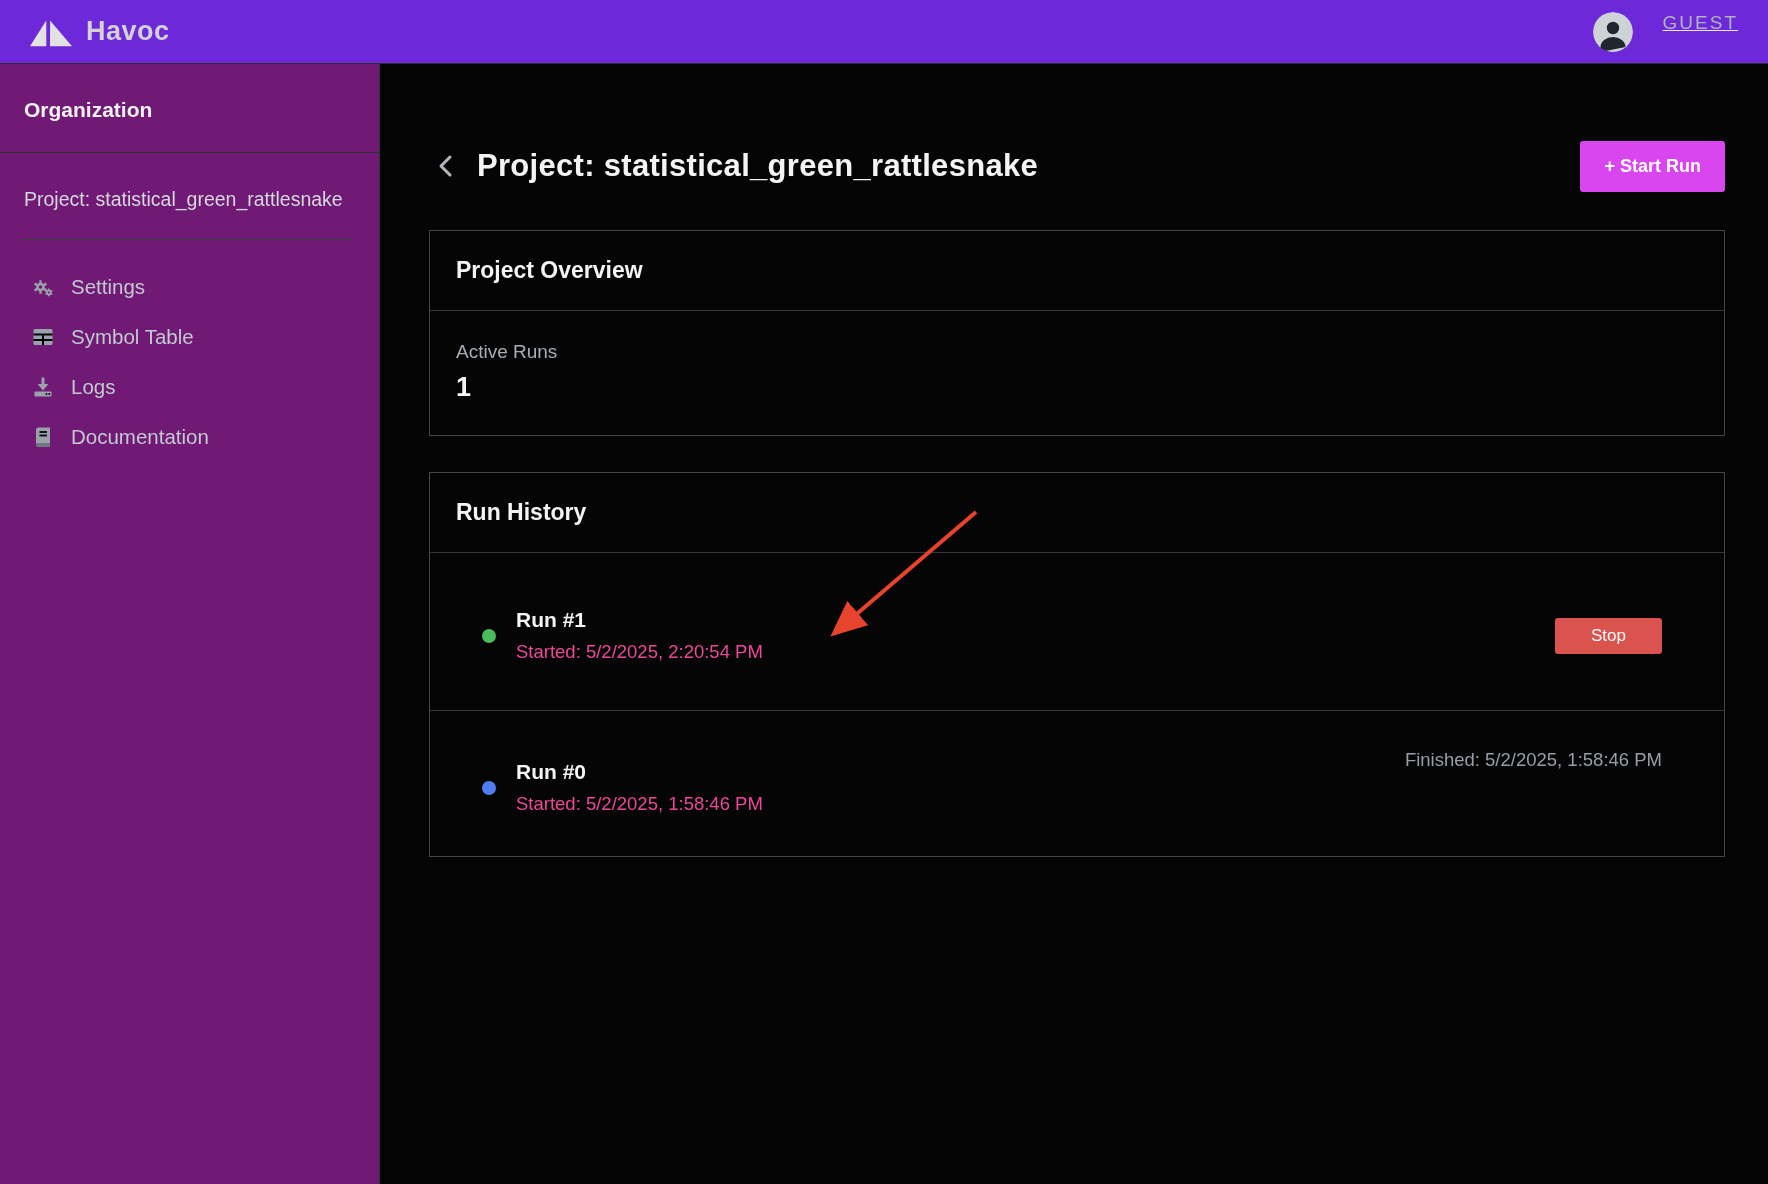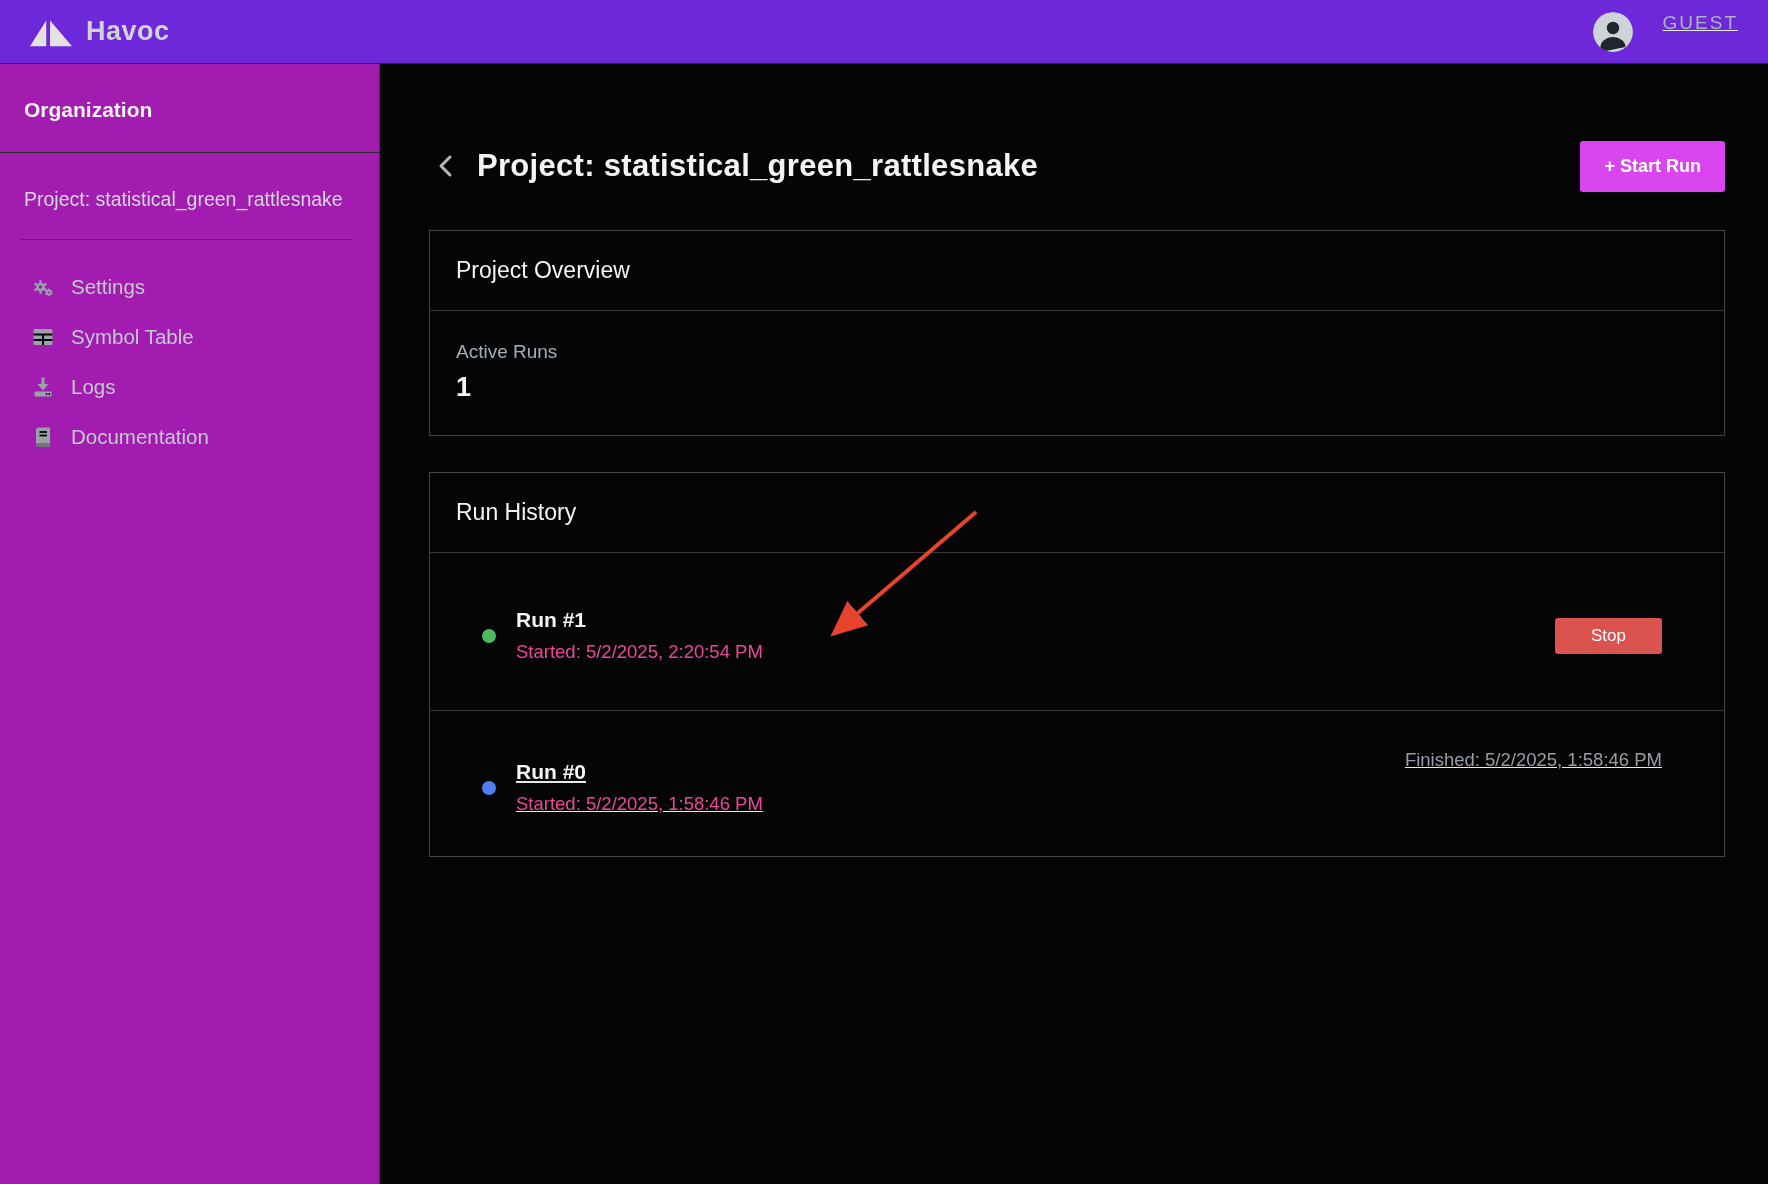--- a/index.html
+++ b/index.html
@@ -10,21 +10,21 @@
   .navbar { height:64px; background:#6d28d9; border-bottom:1px solid #2a2c2e;
     display:flex; align-items:center; justify-content:space-between; padding:0 30px; }
   .brand { display:flex; align-items:center; gap:14px; }
   .brand-name { font-size:27px; font-weight:bold; color:#d2d2d2; letter-spacing:0.5px; }
   .user { display:flex; align-items:flex-start; gap:30px; cursor:pointer;text-decoration:underline; }
   .avatar { width:40px; height:40px; border-radius:50%; overflow:hidden; }
   .user-name { font-size:19px; color:#aeb4ba; letter-spacing:2px; font-weight:500; }
 
   
   .layout { display:flex; height:1120px; }
-  .sidebar { width:380px; min-width:380px; background:#a21caf; border-right:1px solid #333639; }
+  .sidebar { width:380px; min-width:380px; background:#701a75; border-right:1px solid #333639; }
   .org-block { padding:34px 24px 30px 24px; border-bottom:1px solid #2c2e30; }
   .org-label { font-size:21px; font-weight:bold; color:#f2f2f2; }
   .project-block { padding:32px 24px 26px 24px; }
   .project-label { font-size:19.5px; line-height:28px; color:#d4d9de; overflow-wrap:break-word; display:block; }
   .side-divider { border:none; border-top:1px solid #3a3d40; margin:0 26px 14px 20px; }
   .side-nav { padding:8px 0; }
   .side-item { display:flex; align-items:center; gap:16px; padding:13px 31px; cursor:pointer; }
   .side-item .icon { width:24px; height:24px; display:flex; align-items:center; justify-content:center; }
   .side-item-label { font-size:20.5px; color:#c2c9cf; }
 
@@ -32,27 +32,27 @@
   .content { flex:1; padding:74px 43px 0 49px; position:relative; }
   .page-header { display:flex; align-items:center; height:56px; margin-bottom:36px; }
   .back-btn { background:none; border:none; cursor:pointer; padding:0 4px; display:flex; align-items:center; }
   .page-title { font-size:31px; font-weight:bold; color:#f4f4f4; margin-left:14px; letter-spacing:0.3px; }
   .start-run-btn { margin-left:auto; background:#d946ef; color:#ffffff; border:none; cursor:pointer;
     font-family:"Liberation Sans", sans-serif; font-size:18px; font-weight:bold;
     padding:15px 24px; border-radius:3px; }
 
   .card { border:1px solid #41464c; background:#050505; margin-bottom:36px; }
   .card-header { padding:26px 26px; border-bottom:1px solid #34383c; }
-  .card-heading { font-size:23px; font-weight:400; color:#f4f4f4; }
+  .card-heading { font-size:23px; font-weight:700; color:#f4f4f4; }
   .overview-body { padding:30px 26px 32px 26px; }
   .metric-label { font-size:19px; color:#a6aeb6; display:block; margin-bottom:9px; }
   .metric-value { font-size:27px; font-weight:bold; color:#f6f6f6; display:block; }
 
   .run-row { display:flex; align-items:center; padding:8px 62px 0 52px; }
-  .run-row + .run-row { border-top:1px solid #34383c;text-decoration:underline; }
+  .run-row + .run-row { border-top:1px solid #34383c; }
   .run-row-1 { height:157px; }
   .run-row-2 { height:146px; }
   .run-left { display:flex; align-items:center; gap:20px; }
   .dot { width:14px; height:14px; border-radius:50%; }
   .run-name { font-size:21px; font-weight:bold; color:#f4f4f4; display:block; margin-bottom:9px; }
   .run-sub { font-size:18.5px; color:#ec4899; display:block; }
   .stop-btn { margin-left:auto; background:#da534e; color:#ffffff; border:none; cursor:pointer;
     font-family:"Liberation Sans", sans-serif; font-size:17px; padding:8px 36px; border-radius:3px; }
   .finished-label { margin-left:auto; align-self:flex-start; margin-top:30px;
     font-size:18.5px; color:#969ea7; }

